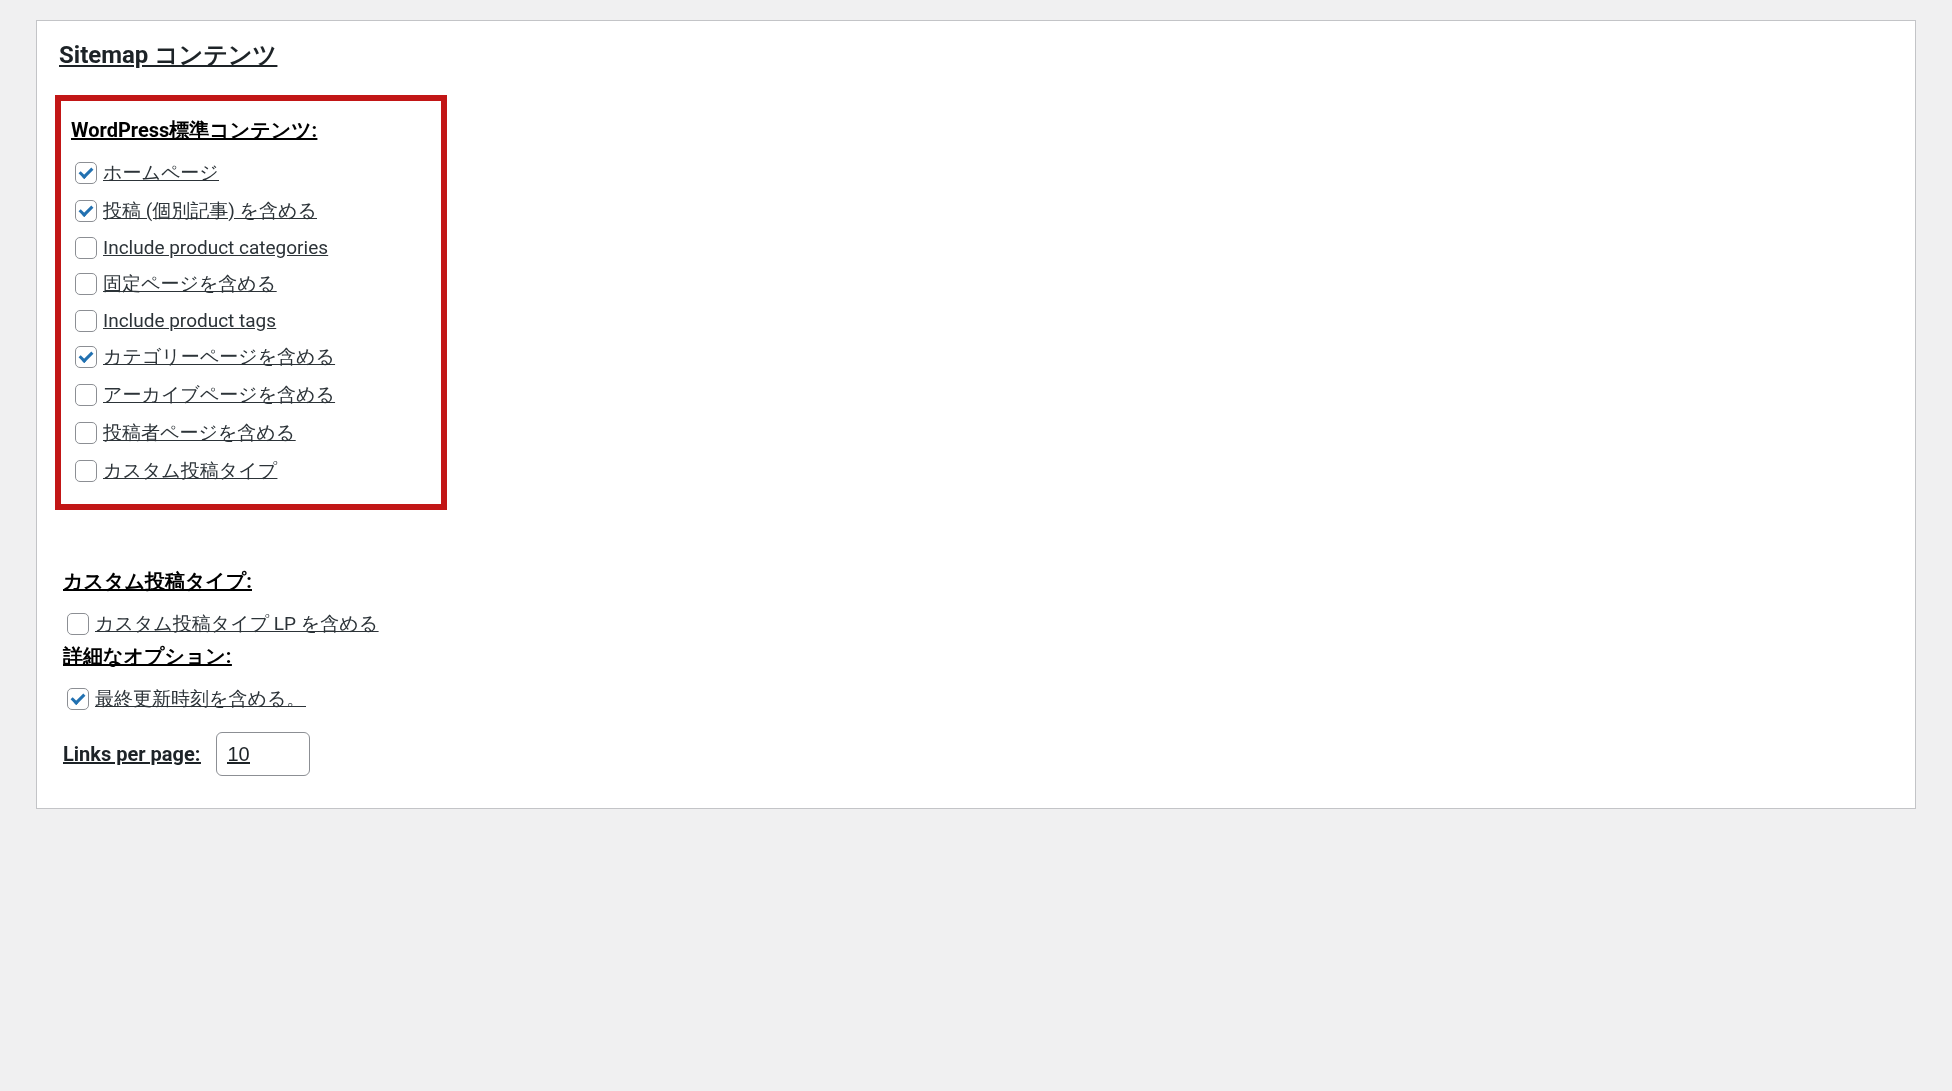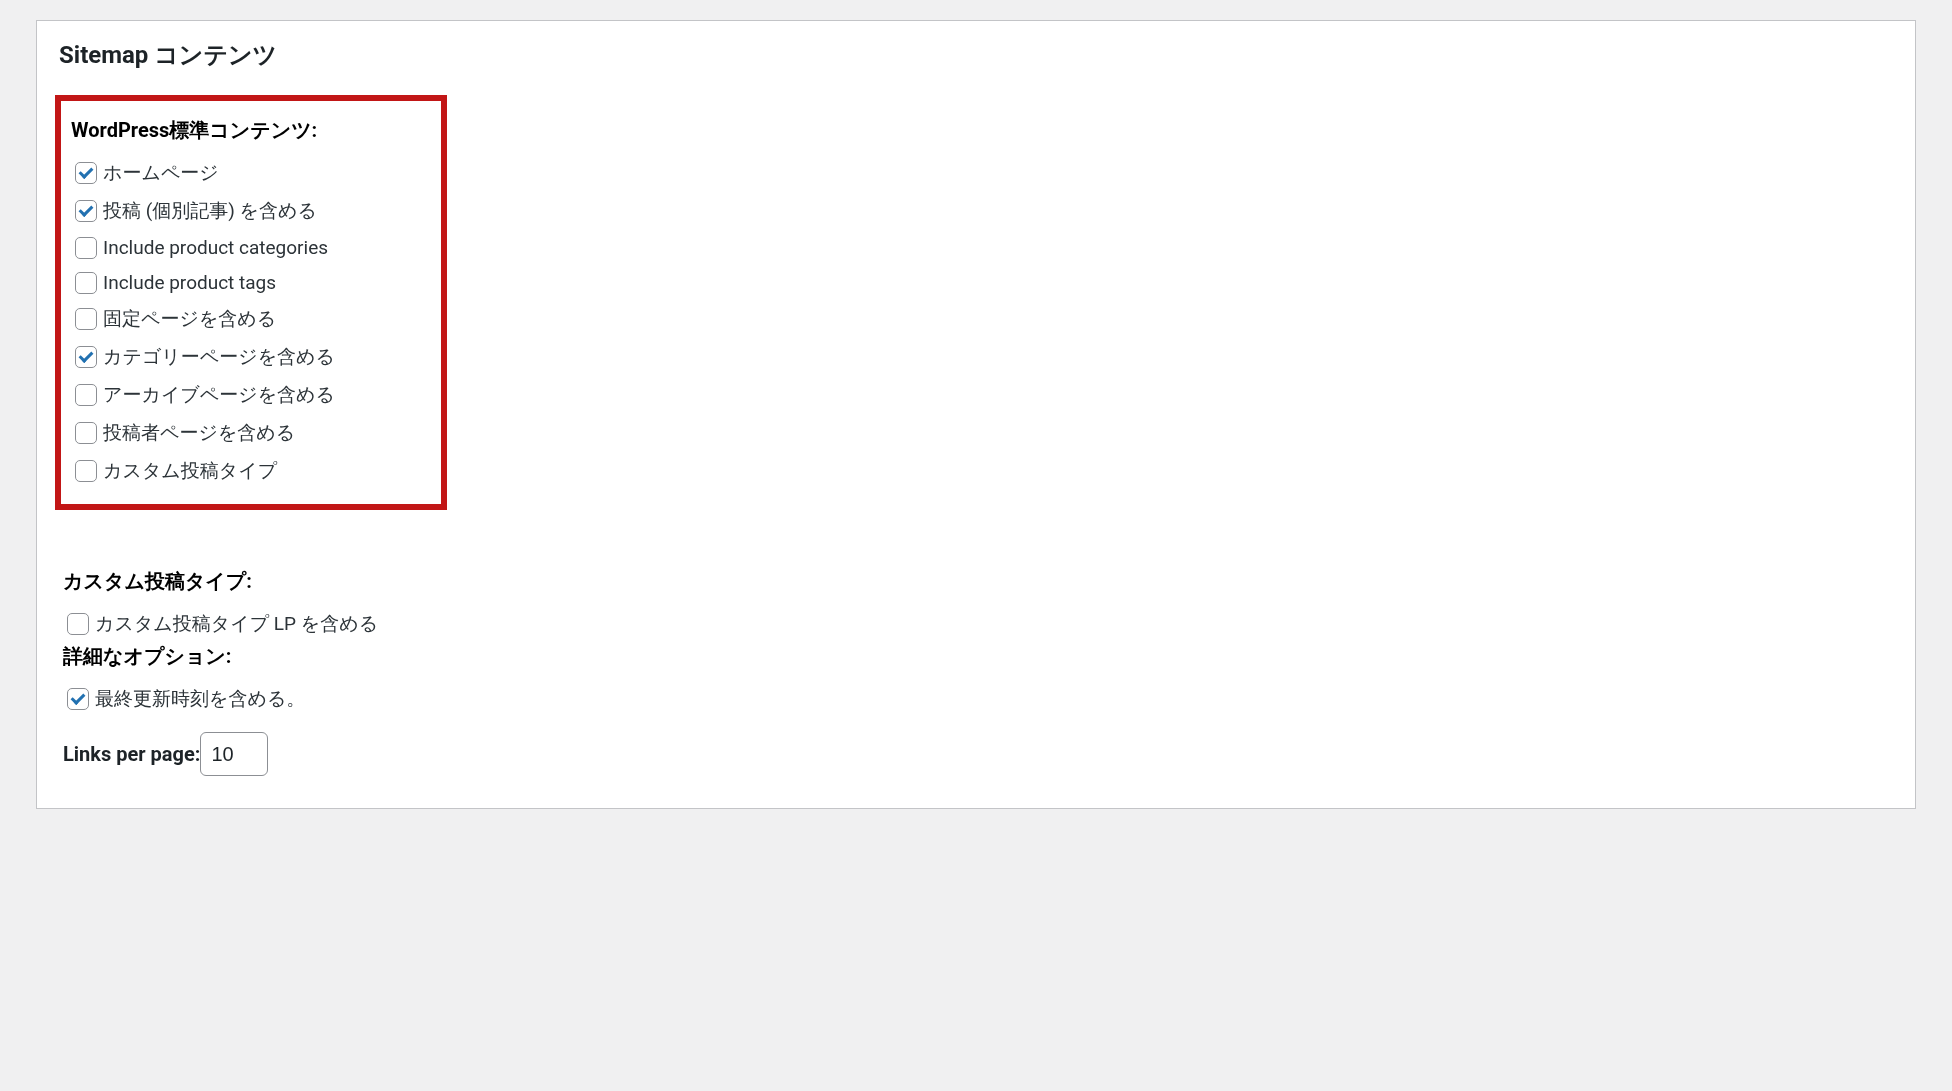--- a/index.html
+++ b/index.html
@@ -1,15 +1,15 @@
 <!DOCTYPE html>
 <html><head>
   <meta charset="utf-8">
   <style>
-    * { box-sizing: border-box; margin: 0; padding: 0; }
+    * { box-sizing: border-box; margin: 0; padding: 0; text-decoration: underline; }
     body {
       background: #f0f0f1;
       font-family: -apple-system, BlinkMacSystemFont, "Segoe UI", Roboto, "Helvetica Neue", "Hiragino Kaku Gothic ProN", Meiryo, sans-serif;
       padding: 20px;
       color: #1d2327;
     }
     .panel {
       background: #ffffff;
       border: 1px solid #c3c4c7;
       padding: 18px 22px 32px 22px;
@@ -75,29 +75,30 @@
     .desc-text {
       font-size: 17px;
       color: #2c3338;
       margin-top: 2px;
       margin-bottom: 22px;
       line-height: 1.5;
     }
     .links-row {
       display: flex;
       align-items: center;
+      gap: 16px;
       margin-top: 14px;
     }
     .links-row label {
       font-size: 20px;
       font-weight: 700;
       color: #1d2327;
     }
     .num-input {
-      width: 68px;
+      width: 94px;
       height: 44px;
       border: 1px solid #8c8f94;
       border-radius: 6px;
       font-size: 20px;
       padding: 4px 10px;
       color: #1d2327;
       background: #fff;
     }
   </style>
 </head>
@@ -116,25 +117,25 @@
         <div class="checkbox-row">
           <input type="checkbox" class="wp-check" checked="" style="">
           <label>投稿 (個別記事) を含める</label>
         </div>
         <div class="checkbox-row">
           <input type="checkbox" class="wp-check" style="">
           <label>Include product categories</label>
         </div>
         <div class="checkbox-row">
           <input type="checkbox" class="wp-check" style="">
-          <label>Include product tags</label>
+          <label>固定ページを含める</label>
         </div>
         <div class="checkbox-row">
           <input type="checkbox" class="wp-check" style="">
-          <label>固定ページを含める</label>
+          <label>Include product tags</label>
         </div>
         <div class="checkbox-row">
           <input type="checkbox" class="wp-check" checked="" style="">
           <label>カテゴリーページを含める</label>
         </div>
         <div class="checkbox-row">
           <input type="checkbox" class="wp-check" style="">
           <label>アーカイブページを含める</label>
         </div>
         <div class="checkbox-row">

